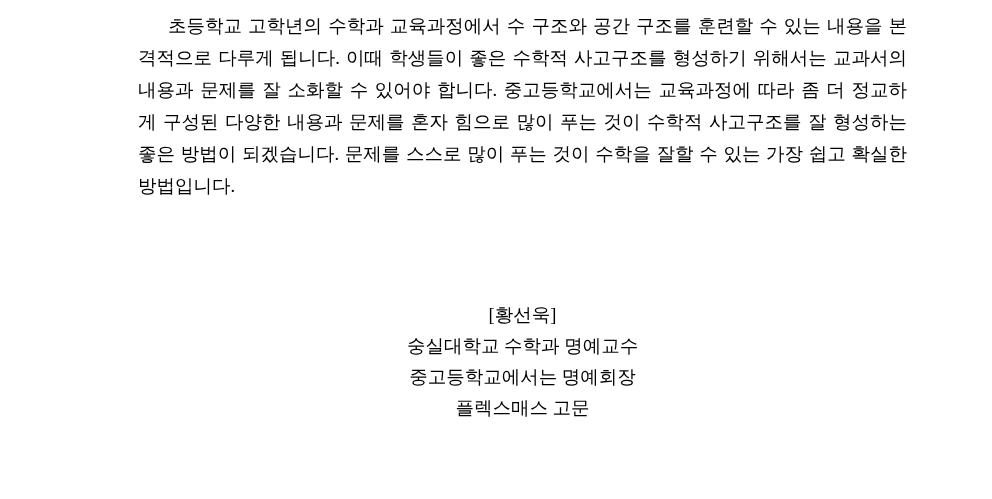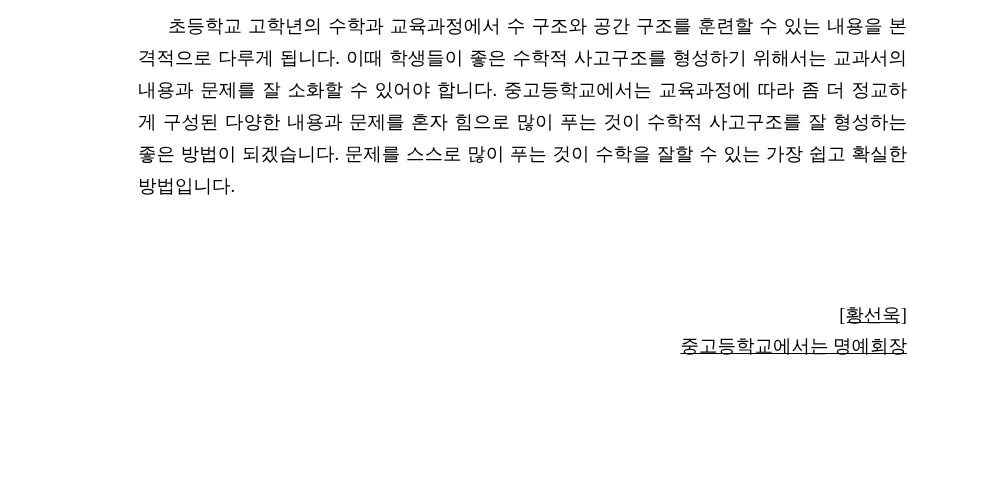--- a/index.html
+++ b/index.html
@@ -35,31 +35,32 @@
     content: "";
     display: inline-block;
     width: 100%;
   }
   .signature-block {
     margin-top: 66px;
   }
   .signature-line {
     font-size: 18.5px;
     line-height: 31px;
-    text-align: right;
+    text-align: center;
     margin: 0;
     white-space: nowrap;
-    text-decoration: underline;
   }
 </style>
 </head>
 <body>
 
 <div class="page">
 
   <p class="body-paragraph">초등학교 고학년의 수학과 교육과정에서 수 구조와 공간 구조를 훈련할 수 있는 내용을 본격적으로 다루게 됩니다. 이때 학생들이 좋은 수학적 사고구조를 형성하기 위해서는 교과서의 내용과 문제를 잘 소화할 수 있어야 합니다. 중고등학교에서는 교육과정에 따라 좀 더 정교하게 구성된 다양한 내용과 문제를 혼자 힘으로 많이 푸는 것이 수학적 사고구조를 잘 형성하는 좋은 방법이 되겠습니다. 문제를 스스로 많이 푸는 것이 수학을 잘할 수 있는 가장 쉽고 확실한 방법입니다.</p>
 
   <div class="signature-block">
     <p class="signature-line">[황선욱]</p>
+    <p class="signature-line">숭실대학교 수학과 명예교수</p>
     <p class="signature-line">중고등학교에서는 명예회장</p>
+    <p class="signature-line">플렉스매스 고문</p>
   </div>
 
 </div>
 
 </body></html>

